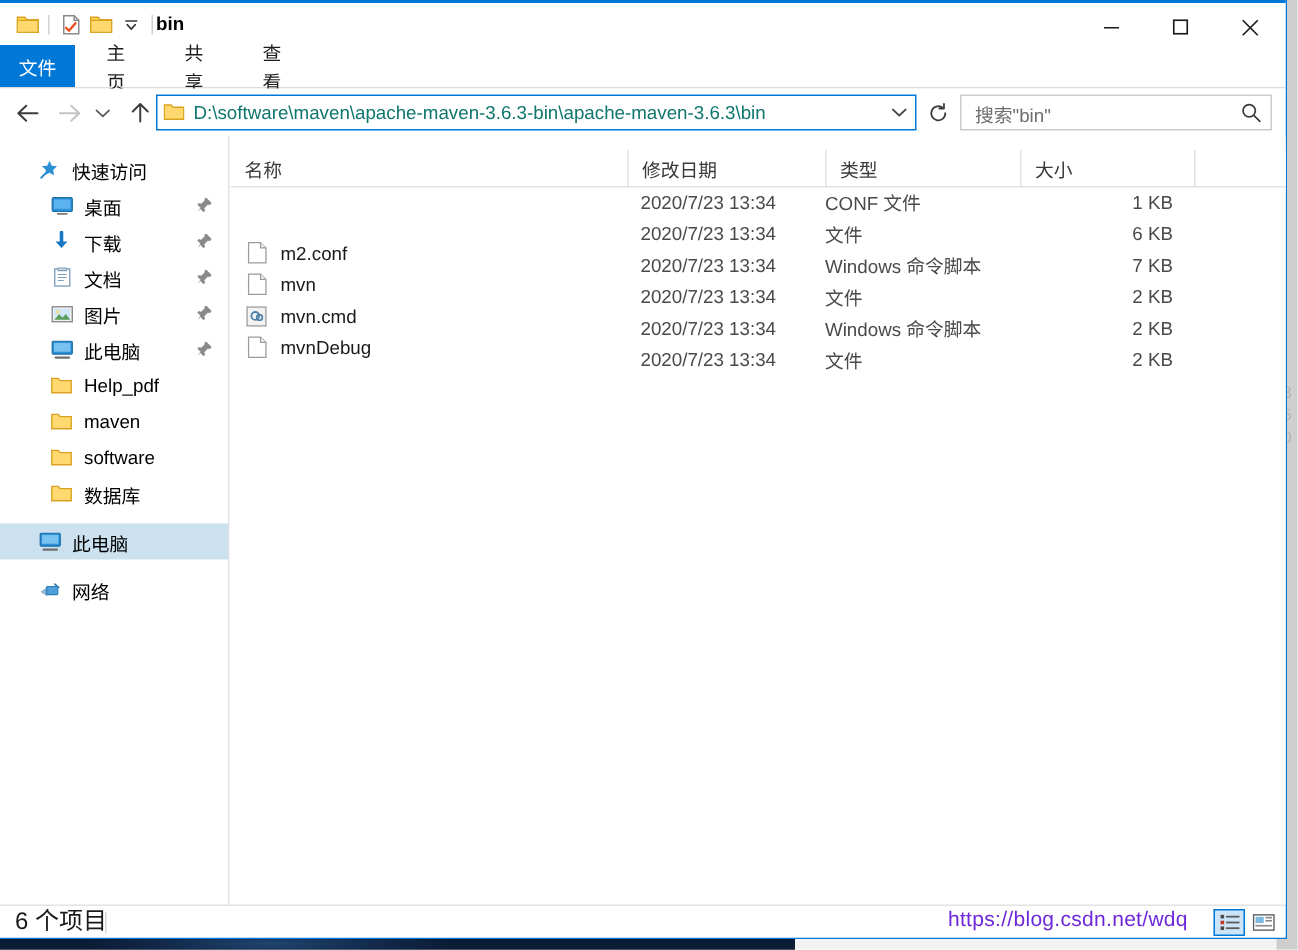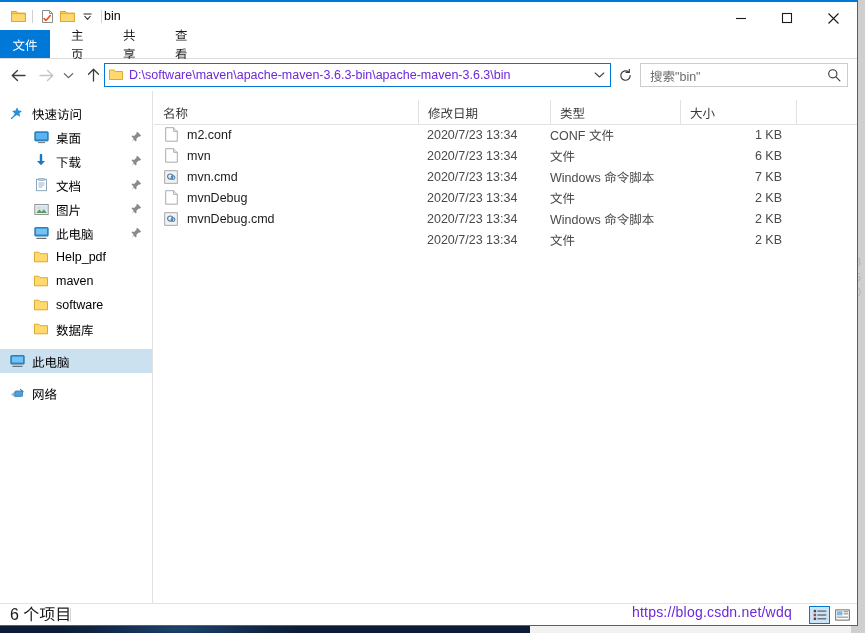--- a/index.html
+++ b/index.html
@@ -67,20 +67,21 @@
     width: 857px; height: 2px;
     background: #0078d7;
   }
 
   
   #title-bar {
     position: absolute;
     left: 0; top: 2px;
     width: 857px; height: 28px;
     background: #ffffff;
+    font-weight: bold;
   }
   .qat {
     position: absolute;
     top: 4px;
     display: flex;
     align-items: center;
     gap: 0;
   }
   .qat-btn {
     width: 20px; height: 20px;
@@ -199,21 +200,21 @@
     cursor: text;
   }
   #address-folder-icon {
     margin-left: 4px;
     margin-right: 6px;
     display: flex;
     align-items: center;
   }
   #address-path {
     font-size: 12.5px;
-    color: #6d28d9;
+    color: #0f766e;
     white-space: nowrap;
     overflow: hidden;
     flex: 1;
   }
   #address-dropdown {
     width: 22px; height: 22px;
     display: flex; align-items: center; justify-content: center;
     cursor: default;
   }
   #refresh-button {
@@ -284,21 +285,21 @@
     flex: 0 0 18px;
   }
   .nav-item .nav-label { margin-left: 6px; }
   .nav-item .pin-icon {
     position: absolute;
     right: 10px;
     top: 6px;
     width: 11px; height: 11px;
   }
   .indent-1 { padding-left: 32px; }
-  .indent-root { padding-left: 8px; }
+  .indent-root { padding-left: 24px; }
 
   
   #file-list-pane {
     position: absolute;
     left: 154px; top: 0;
     width: 703px; height: 512px;
     background: #ffffff;
   }
   #sort-indicator-row {
     position: absolute;
@@ -347,20 +348,21 @@
     display: flex;
     align-items: center;
     font-size: 12.5px;
     color: #4a4a4a;
     white-space: nowrap;
   }
   .cell-name {
     left: 9px;
     width: 255px;
     color: #1a1a1a;
+    margin-top: 34px;
   }
   .cell-name .file-icon {
     width: 16px; height: 16px;
     flex: 0 0 16px;
     display: flex;
     align-items: center;
     justify-content: center;
     margin-right: 8px;
   }
   .cell-date { left: 273px; width: 120px; }
@@ -791,30 +793,20 @@
               </svg>
             </span>
             <span>mvnDebug</span>
           </div>
           <div class="cell cell-date">2020/7/23 13:34</div>
           <div class="cell cell-type">文件</div>
           <div class="cell cell-size">2 KB</div>
         </div>
 
         <div class="file-row">
-          <div class="cell cell-name">
-            <span class="file-icon">
-              <svg width="14" height="14" viewBox="0 0 14 14">
-                <rect x="0.7" y="0.7" width="12.6" height="12.6" fill="#f2f2f2" stroke="#9b9b9b" stroke-width="0.85"></rect>
-                <circle cx="6.2" cy="6.6" r="2.6" fill="none" stroke="#4e7fa8" stroke-width="1.2"></circle>
-                <circle cx="9" cy="7.6" r="1.9" fill="none" stroke="#4e7fa8" stroke-width="1.1"></circle>
-              </svg>
-            </span>
-            <span>mvnDebug.cmd</span>
-          </div>
           <div class="cell cell-date">2020/7/23 13:34</div>
           <div class="cell cell-type">Windows 命令脚本</div>
           <div class="cell cell-size">2 KB</div>
         </div>
 
         <div class="file-row">
           <div class="cell cell-date">2020/7/23 13:34</div>
           <div class="cell cell-type">文件</div>
           <div class="cell cell-size">2 KB</div>
         </div>

